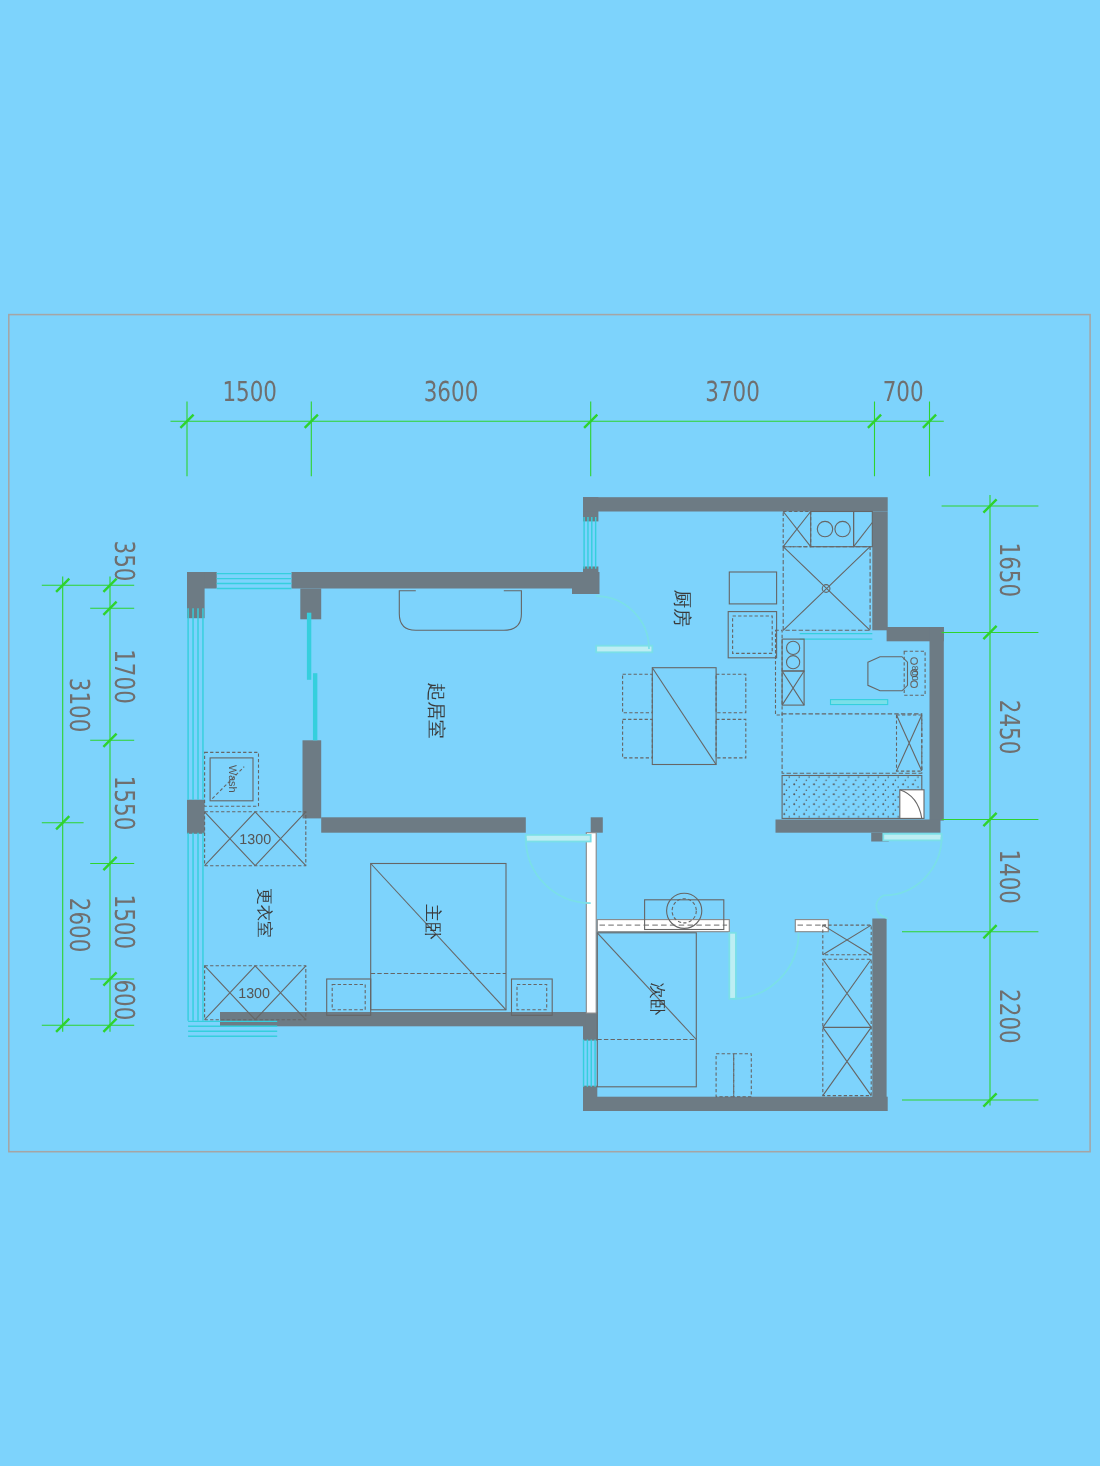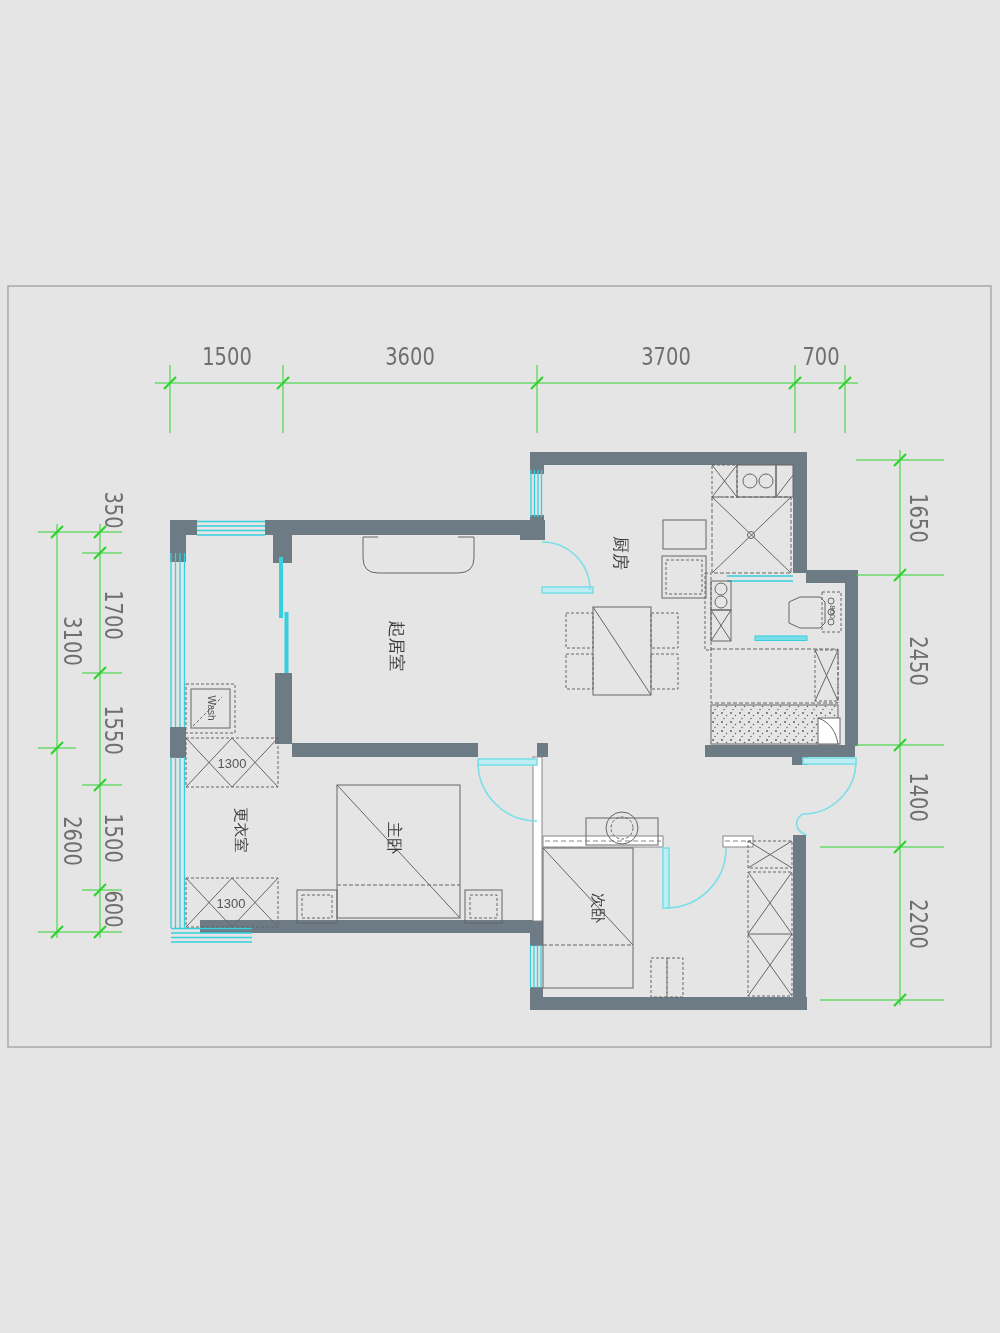--- a/index.html
+++ b/index.html
@@ -1,16 +1,16 @@
 <!DOCTYPE html>
 <html><head>
 <meta charset="utf-8">
 <style>
   html,body{margin:0;padding:0;background:#ffffff;}
-  #canvas{position:relative;width:1000px;height:1333px;background:#e5e5e5;overflow:hidden;
+  #canvas{position:relative;width:1000px;height:1333px;background:#7dd3fc;overflow:hidden;
           font-family:"Liberation Sans",sans-serif;}
   #plan-svg{position:absolute;left:0;top:0;}
   .lbl{position:absolute;transform:translate(-50%,-50%);color:#3a3a3a;white-space:nowrap;
        font-family:"Liberation Sans",sans-serif;}
   .rot{transform:translate(-50%,-50%) rotate(90deg);}
   .dim{position:absolute;color:#6f6f6f;font-family:"DejaVu Sans",sans-serif;font-size:25px;
        white-space:nowrap;transform:translate(-50%,-50%) scaleX(.78);}
   .dimr{transform:translate(-50%,-50%) rotate(90deg) scaleX(.78);}
 </style>
 </head>

